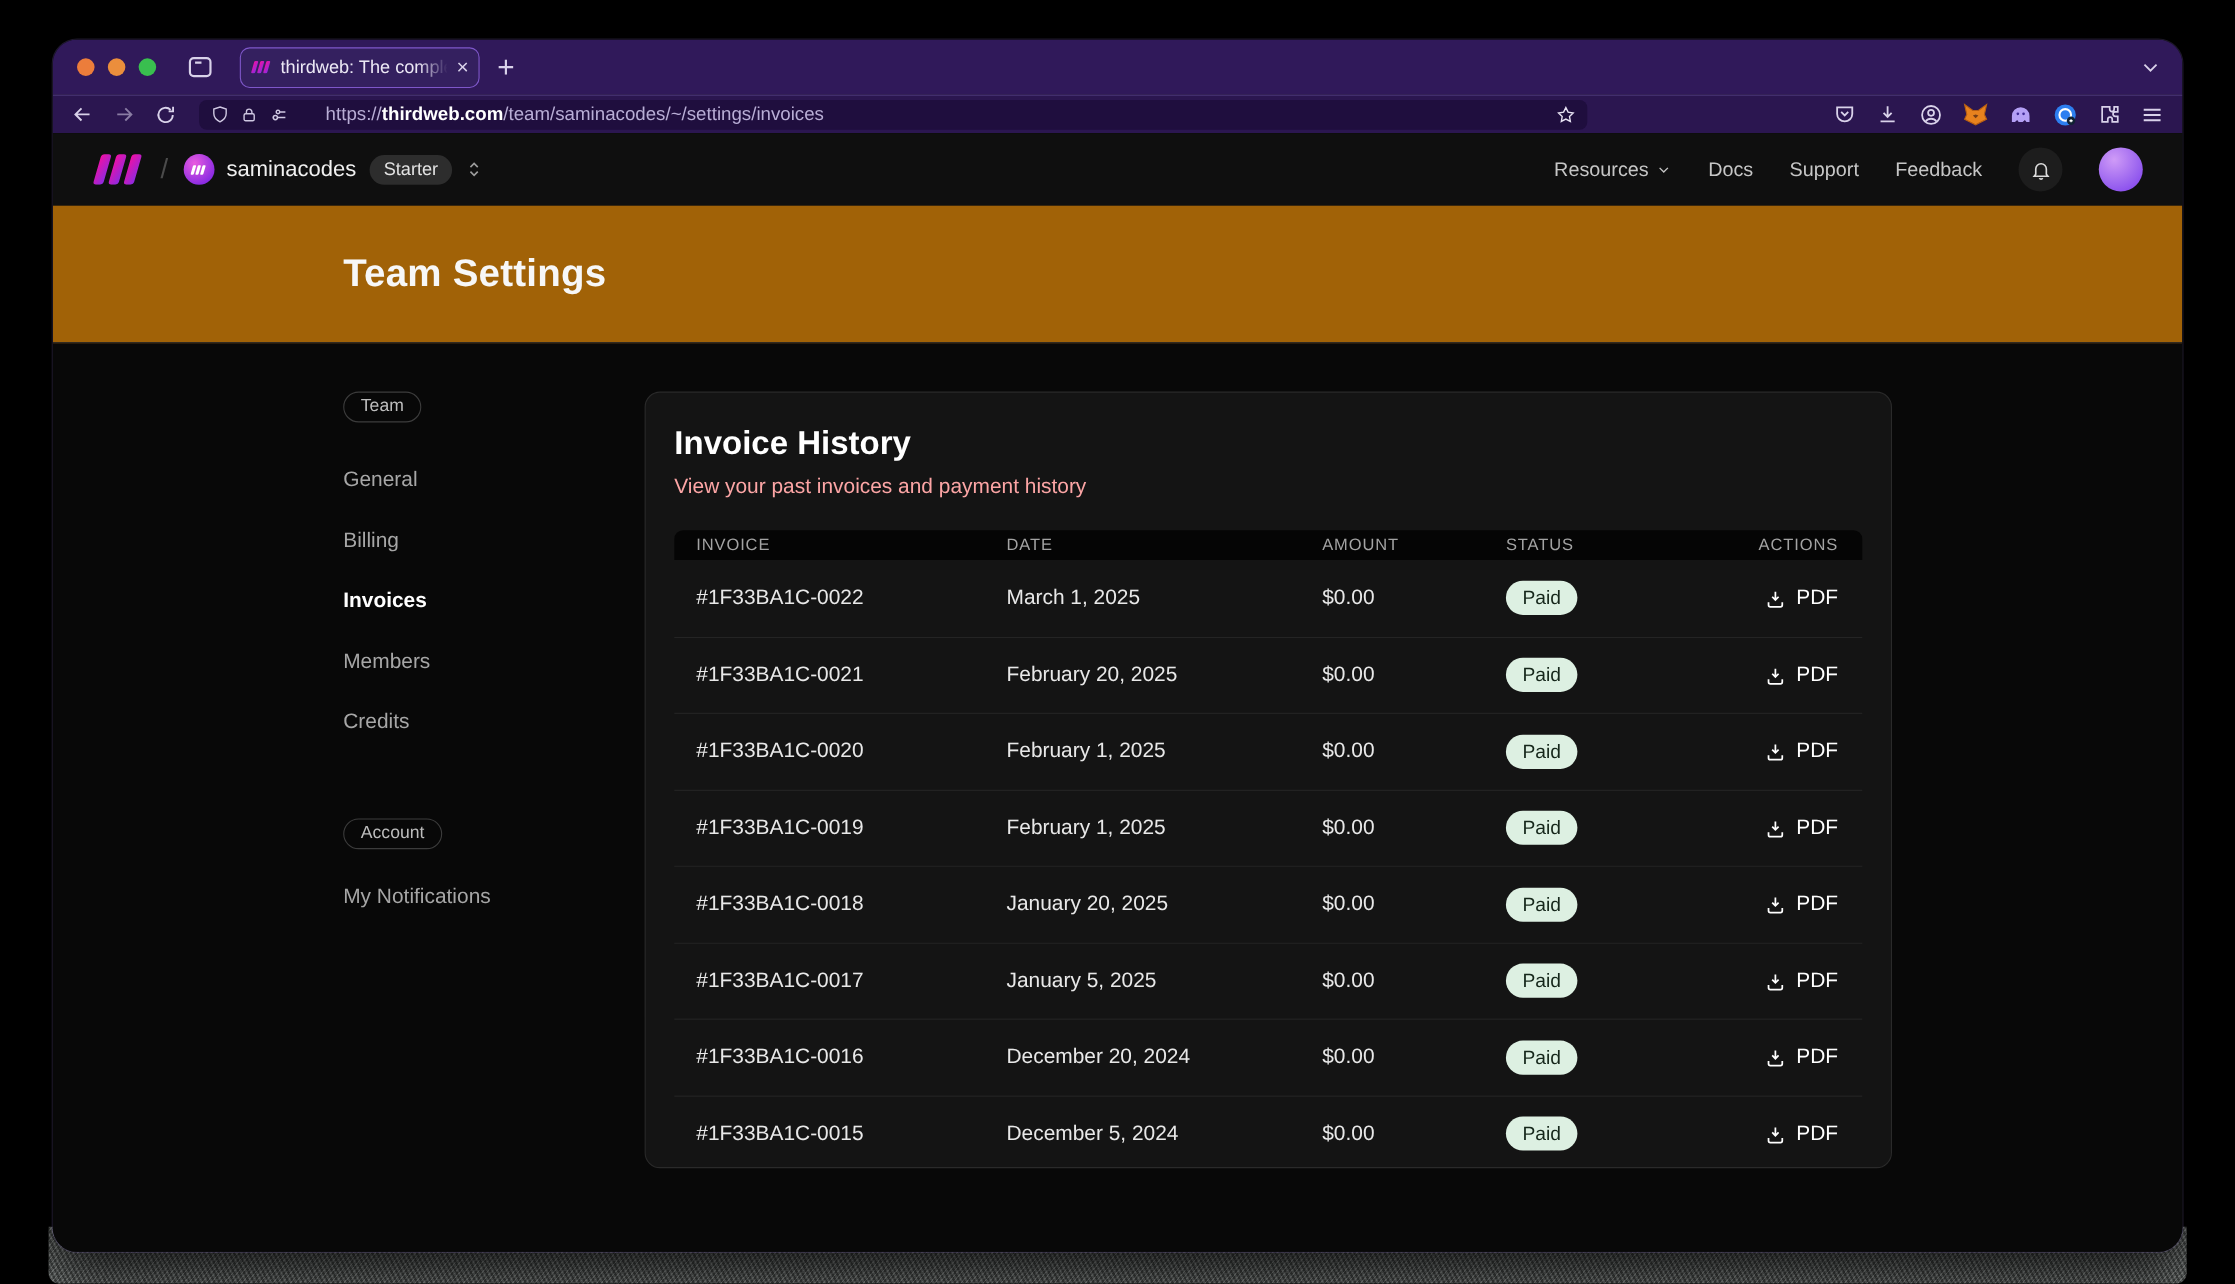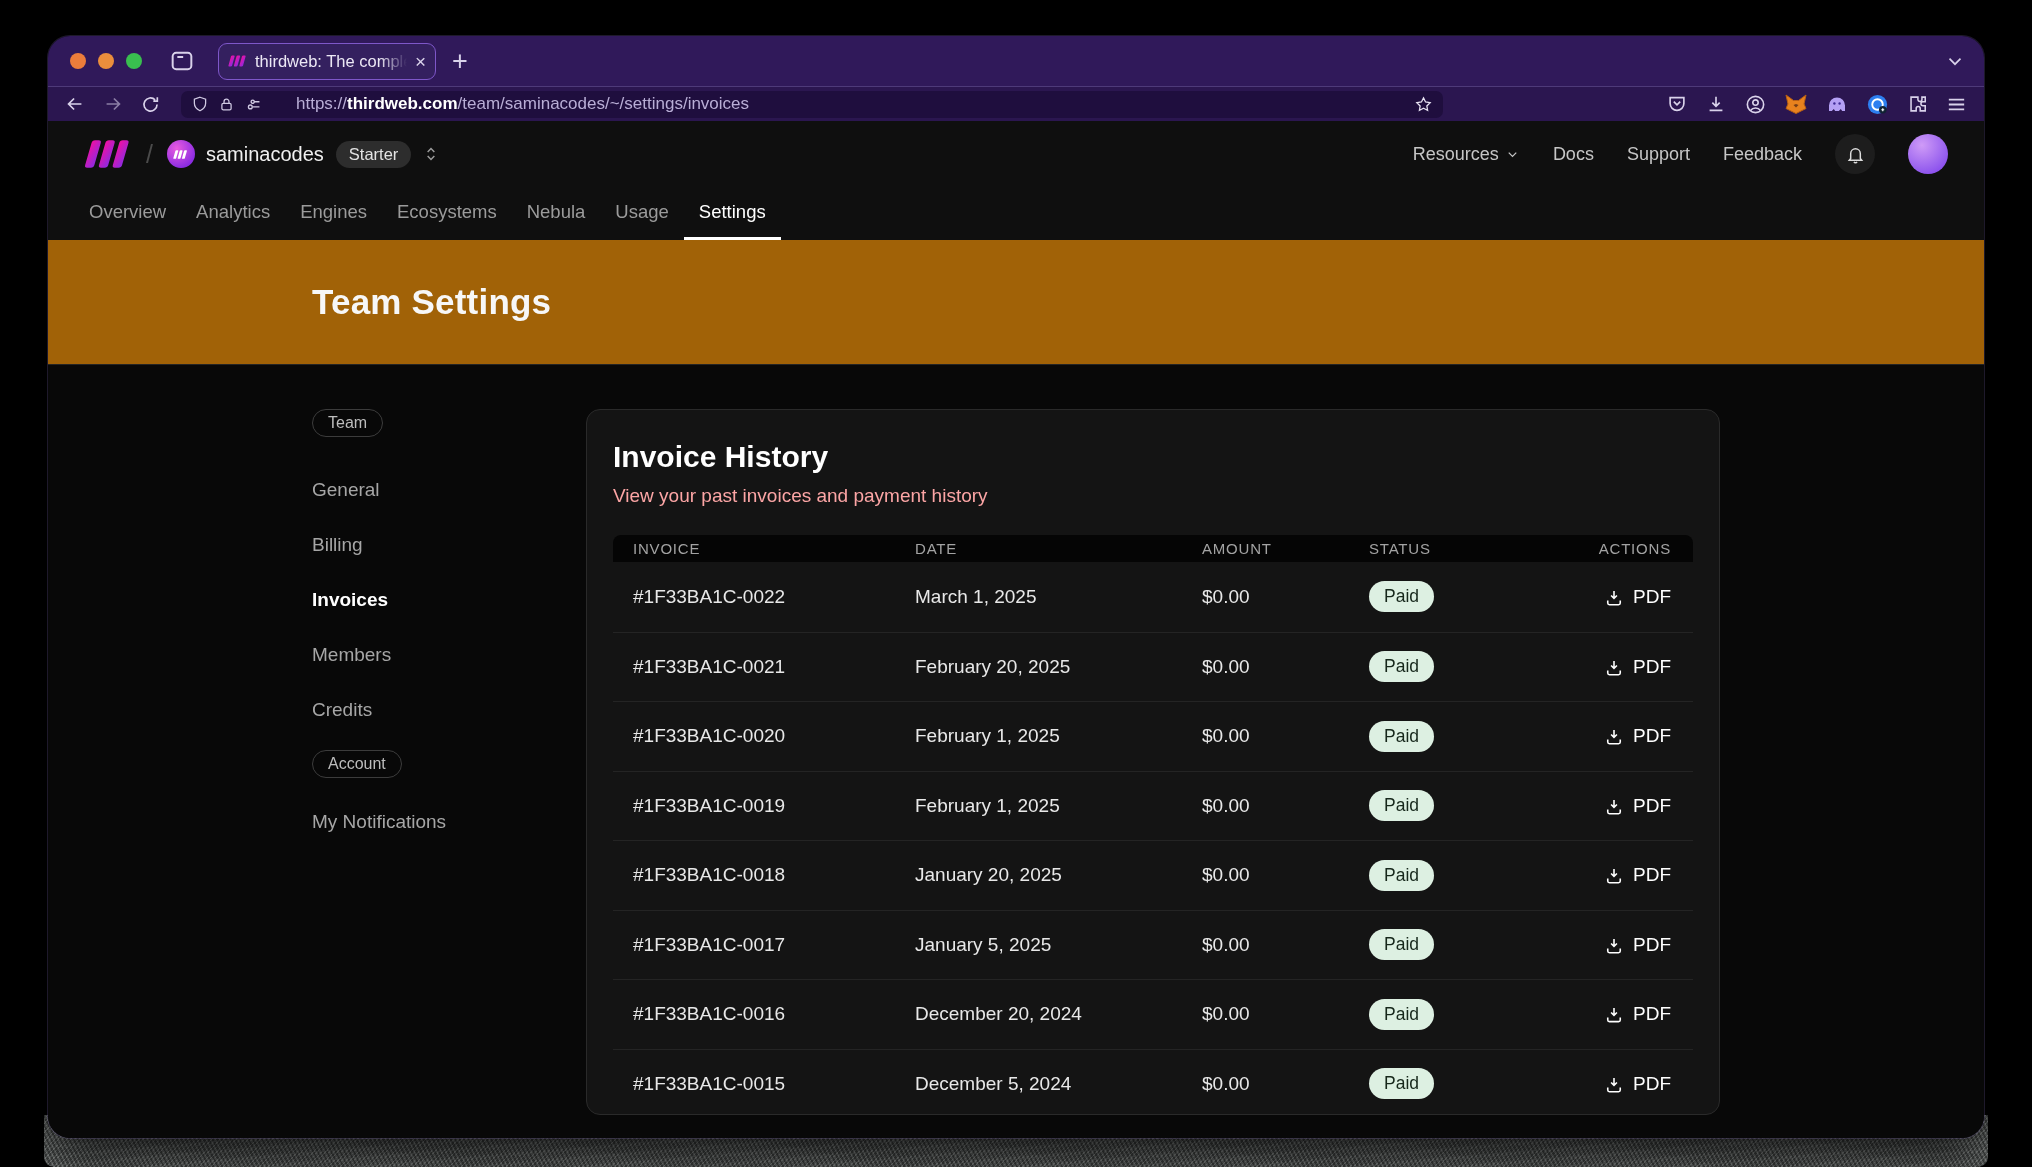--- a/index.html
+++ b/index.html
@@ -64,21 +64,21 @@
 
   .title-band { padding:42px 0 42px 264px; border-bottom:1px solid #242424; background:#a16207; }
   .page-title { color:#f7f7f7; font-size:35px; font-weight:700; letter-spacing:.2px; }
 
   
   .content { flex:1; display:flex; padding:44px 0 0 264px; }
   .snav { width:274px; flex:0 0 auto; }
   .snav-badge { display:inline-block; border:1px solid #3c3c3c; color:#bdbdbd; font-size:16px; border-radius:999px; padding:4px 15px; }
   .snav-item { display:block; color:#a6a6a6; font-size:19px; margin-top:33px; background:none; border:none; text-align:left; }
   .snav-item.active { color:#ffffff; font-weight:700; }
-  .snav-gap { margin-top:29px; }
+  .snav-gap { margin-top:76px; }
   .snav .first { margin-top:42px; }
 
   
   .card { width:1134px; background:#141414; border:1px solid #2a2a2a; border-radius:14px; padding:30px 26px 0 26px; height:706px; overflow:hidden; }
   .card-title { color:#ffffff; font-size:30px; font-weight:700; }
   .card-sub { color:#fca5a5; font-size:19px; margin-top:11px; }
   .itable { margin-top:28px; }
   .thead, .trow { display:grid; grid-template-columns:282px 287px 167px 232px 1fr; align-items:center; }
   .thead { background:#050505; height:27px; border-radius:8px 8px 0 0; }
   .th { color:#a3a3a3; font-size:15px; letter-spacing:.8px; padding-left:20px; font-weight:400; }
@@ -278,29 +278,20 @@
           <button class="hdr-link">Support</button>
           <button class="hdr-link">Feedback</button>
           <button class="bell-wrap">
             <svg class="s" width="21" height="21" viewBox="0 0 24 24" fill="none" stroke="currentColor" stroke-width="1.7">
                 <path d="M6.5 16.5 v-5.5 a5.5 5.5 0 0 1 11 0 v5.5 l1.6 2 H4.9 z M10.3 20.5 a1.9 1.9 0 0 0 3.4 0"></path>
               </svg>
           </button>
           <button class="user-avatar"></button>
         </div>
       </div>
-      <div class="tabs-row">
-        <button class="tw-tab">Overview</button>
-        <button class="tw-tab">Analytics</button>
-        <button class="tw-tab">Engines</button>
-        <button class="tw-tab">Ecosystems</button>
-        <button class="tw-tab">Nebula</button>
-        <button class="tw-tab">Usage</button>
-        <button class="tw-tab active">Settings</button>
-      </div>
       <div class="title-band">
         <div class="page-title">Team Settings</div>
       </div>
     </div>
 
     <div class="content">
 
       <nav class="snav">
         <span class="snav-badge">Team</span>
         <button class="snav-item first">General</button>

